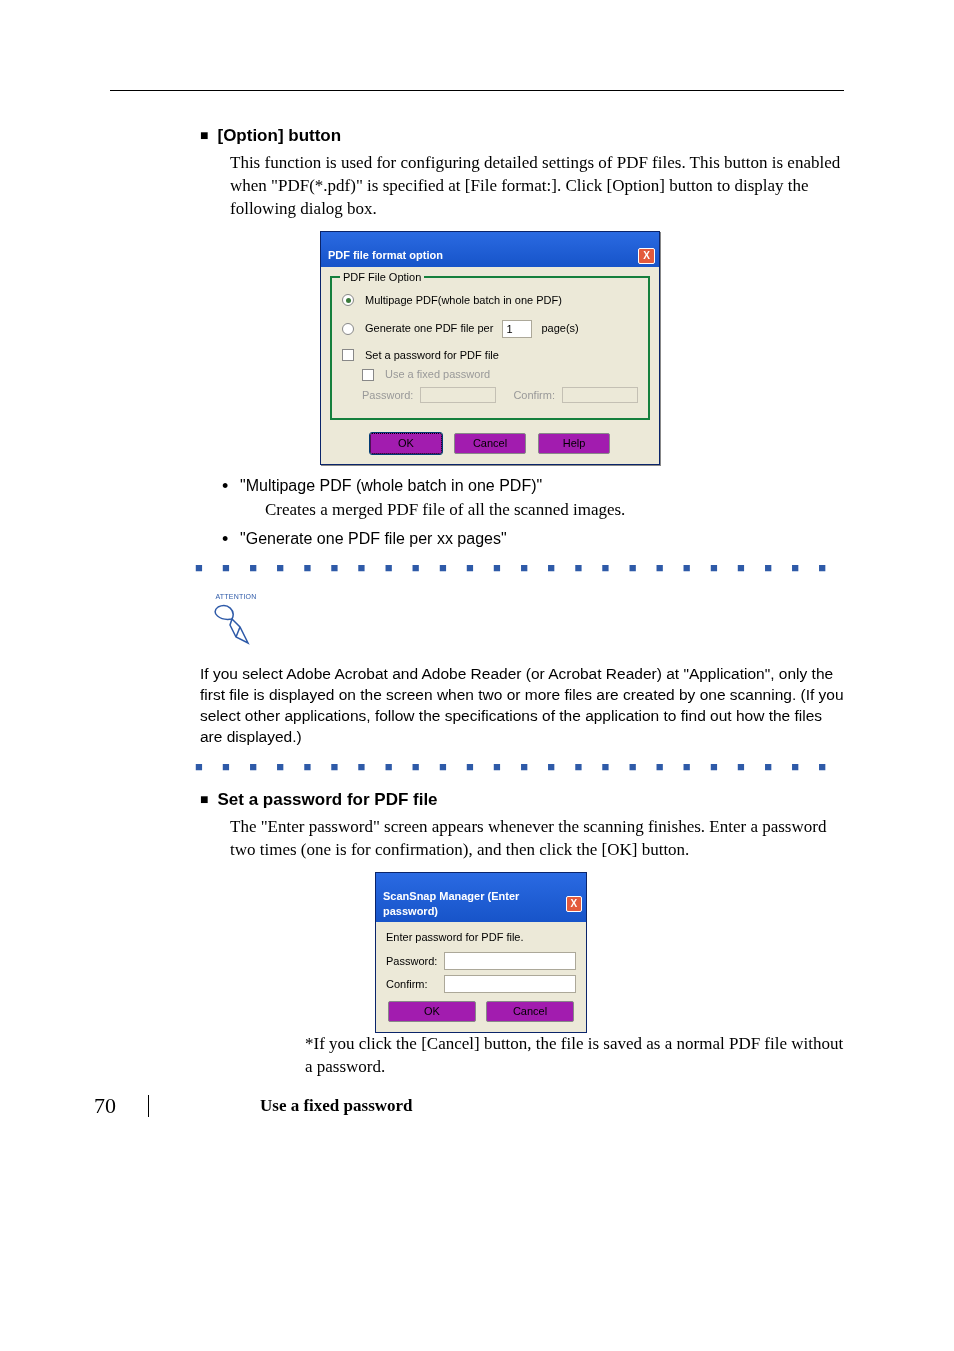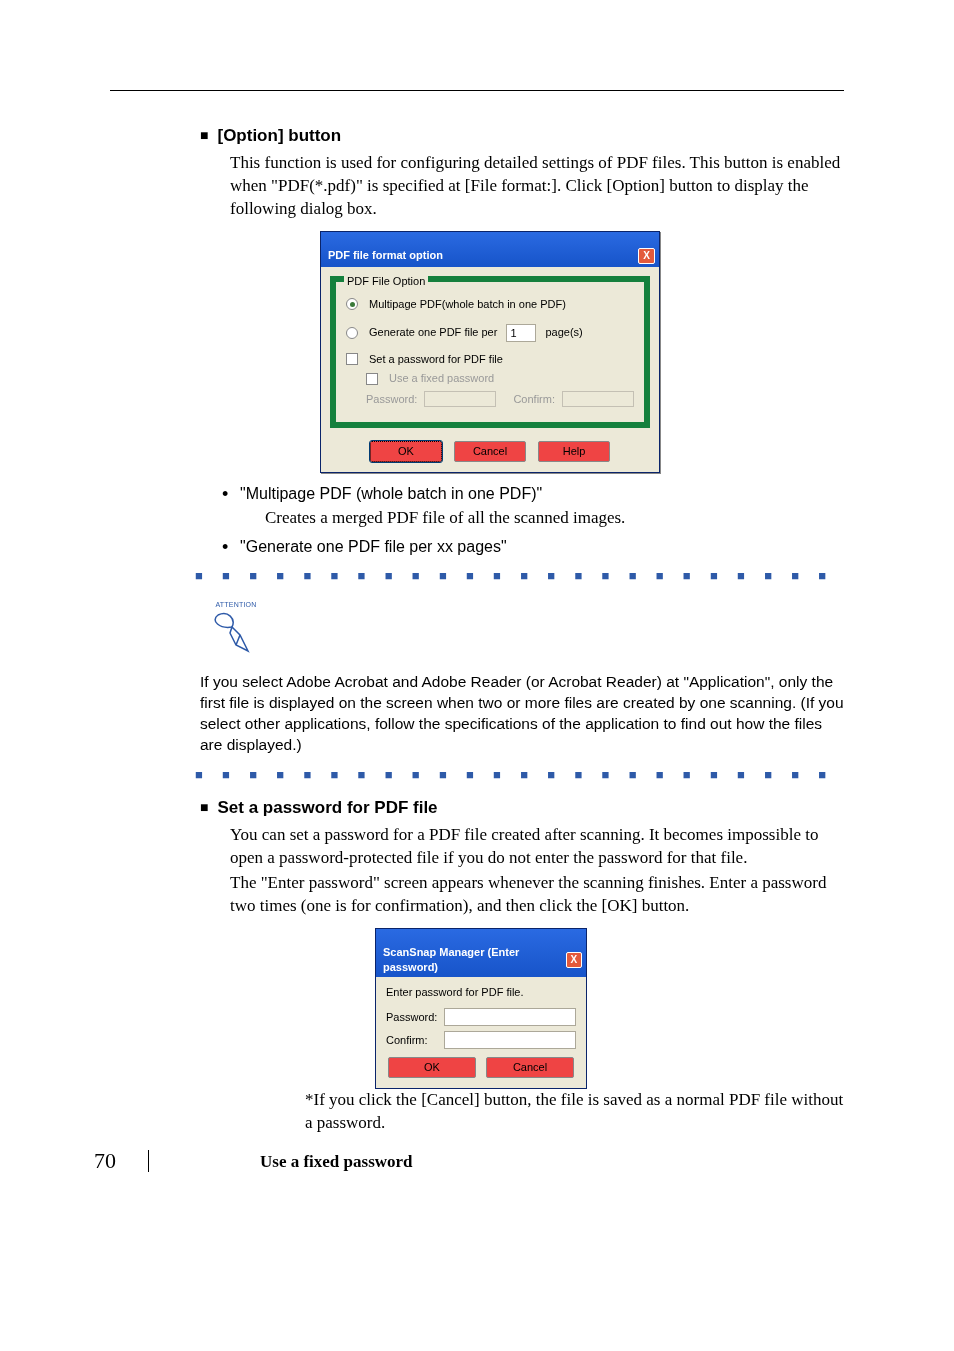--- a/index.html
+++ b/index.html
@@ -73,21 +73,21 @@
     border: 1px solid #fff;
     border-radius: 2px;
     color: #fff;
     font-family: Arial, sans-serif;
     font-size: 10px;
     line-height: 13px;
     text-align: center;
   }
   .groupbox {
     margin: 9px;
-    border: 6px solid #15803d;
+    border: 2px solid #15803d;
     padding: 10px 10px 10px 10px;
     position: relative;
   }
   .groupbox-legend {
     position: absolute;
     top: -8px;
     left: 8px;
     background: #ece9d8;
     padding: 0 3px;
     font-size: 11px;
@@ -141,21 +141,21 @@
     justify-content: center;
     gap: 12px;
     padding: 4px 0 10px;
   }
   .dlg-btn {
     font-family: Tahoma, Arial, sans-serif;
     font-size: 11px;
     width: 72px;
     height: 21px;
     border: 1px solid #888;
-    background: #ef4444;
+    background: #a21caf;
     border-radius: 2px;
     text-align: center;
     line-height: 19px;
   }
   .dlg-btn.default { border: 1px dotted #000; outline: 1px solid #003c74; }
   
   ul.b {
     list-style: none;
     margin: 8px 0 6px 40px;
   }
@@ -332,21 +332,20 @@
           <path d="M20 16 L28 24 L36 40 L24 34 L18 22 Z"></path>
           <path d="M28 24 L24 34"></path>
         </g>
       </svg>
     </div>
     <div class="attention-text">If you select Adobe Acrobat and Adobe Reader (or Acrobat Reader) at "Application", only the first file is displayed on the screen when two or more files are created by one scanning. (If you select other applications, follow the specifications of the application to find out how the files are displayed.)</div>
   </div>
   <div class="dash-row">■ ■ ■ ■ ■ ■ ■ ■ ■ ■ ■ ■ ■ ■ ■ ■ ■ ■ ■ ■ ■ ■ ■ ■ ■ ■ ■ ■ ■ ■ ■ ■ ■ ■</div>
 
   <div class="section-heading" style="margin-top:14px">Set a password for PDF file</div>
-  <div class="body-para">You can set a password for a PDF file created after scanning. It becomes impossible to open a password-protected file if you do not enter the password for that file.</div>
   <div class="body-para">The "Enter password" screen appears whenever the scanning finishes. Enter a password two times (one is for confirmation), and then click the [OK] button.</div>
 
   <div class="pw-dialog">
     <div class="titlebar">
       <span>ScanSnap Manager (Enter password)</span>
       <span class="close-btn">X</span>
     </div>
     <div class="pw-body">
       <div style="margin-bottom:8px">Enter password for PDF file.</div>
       <div class="pw-row">

